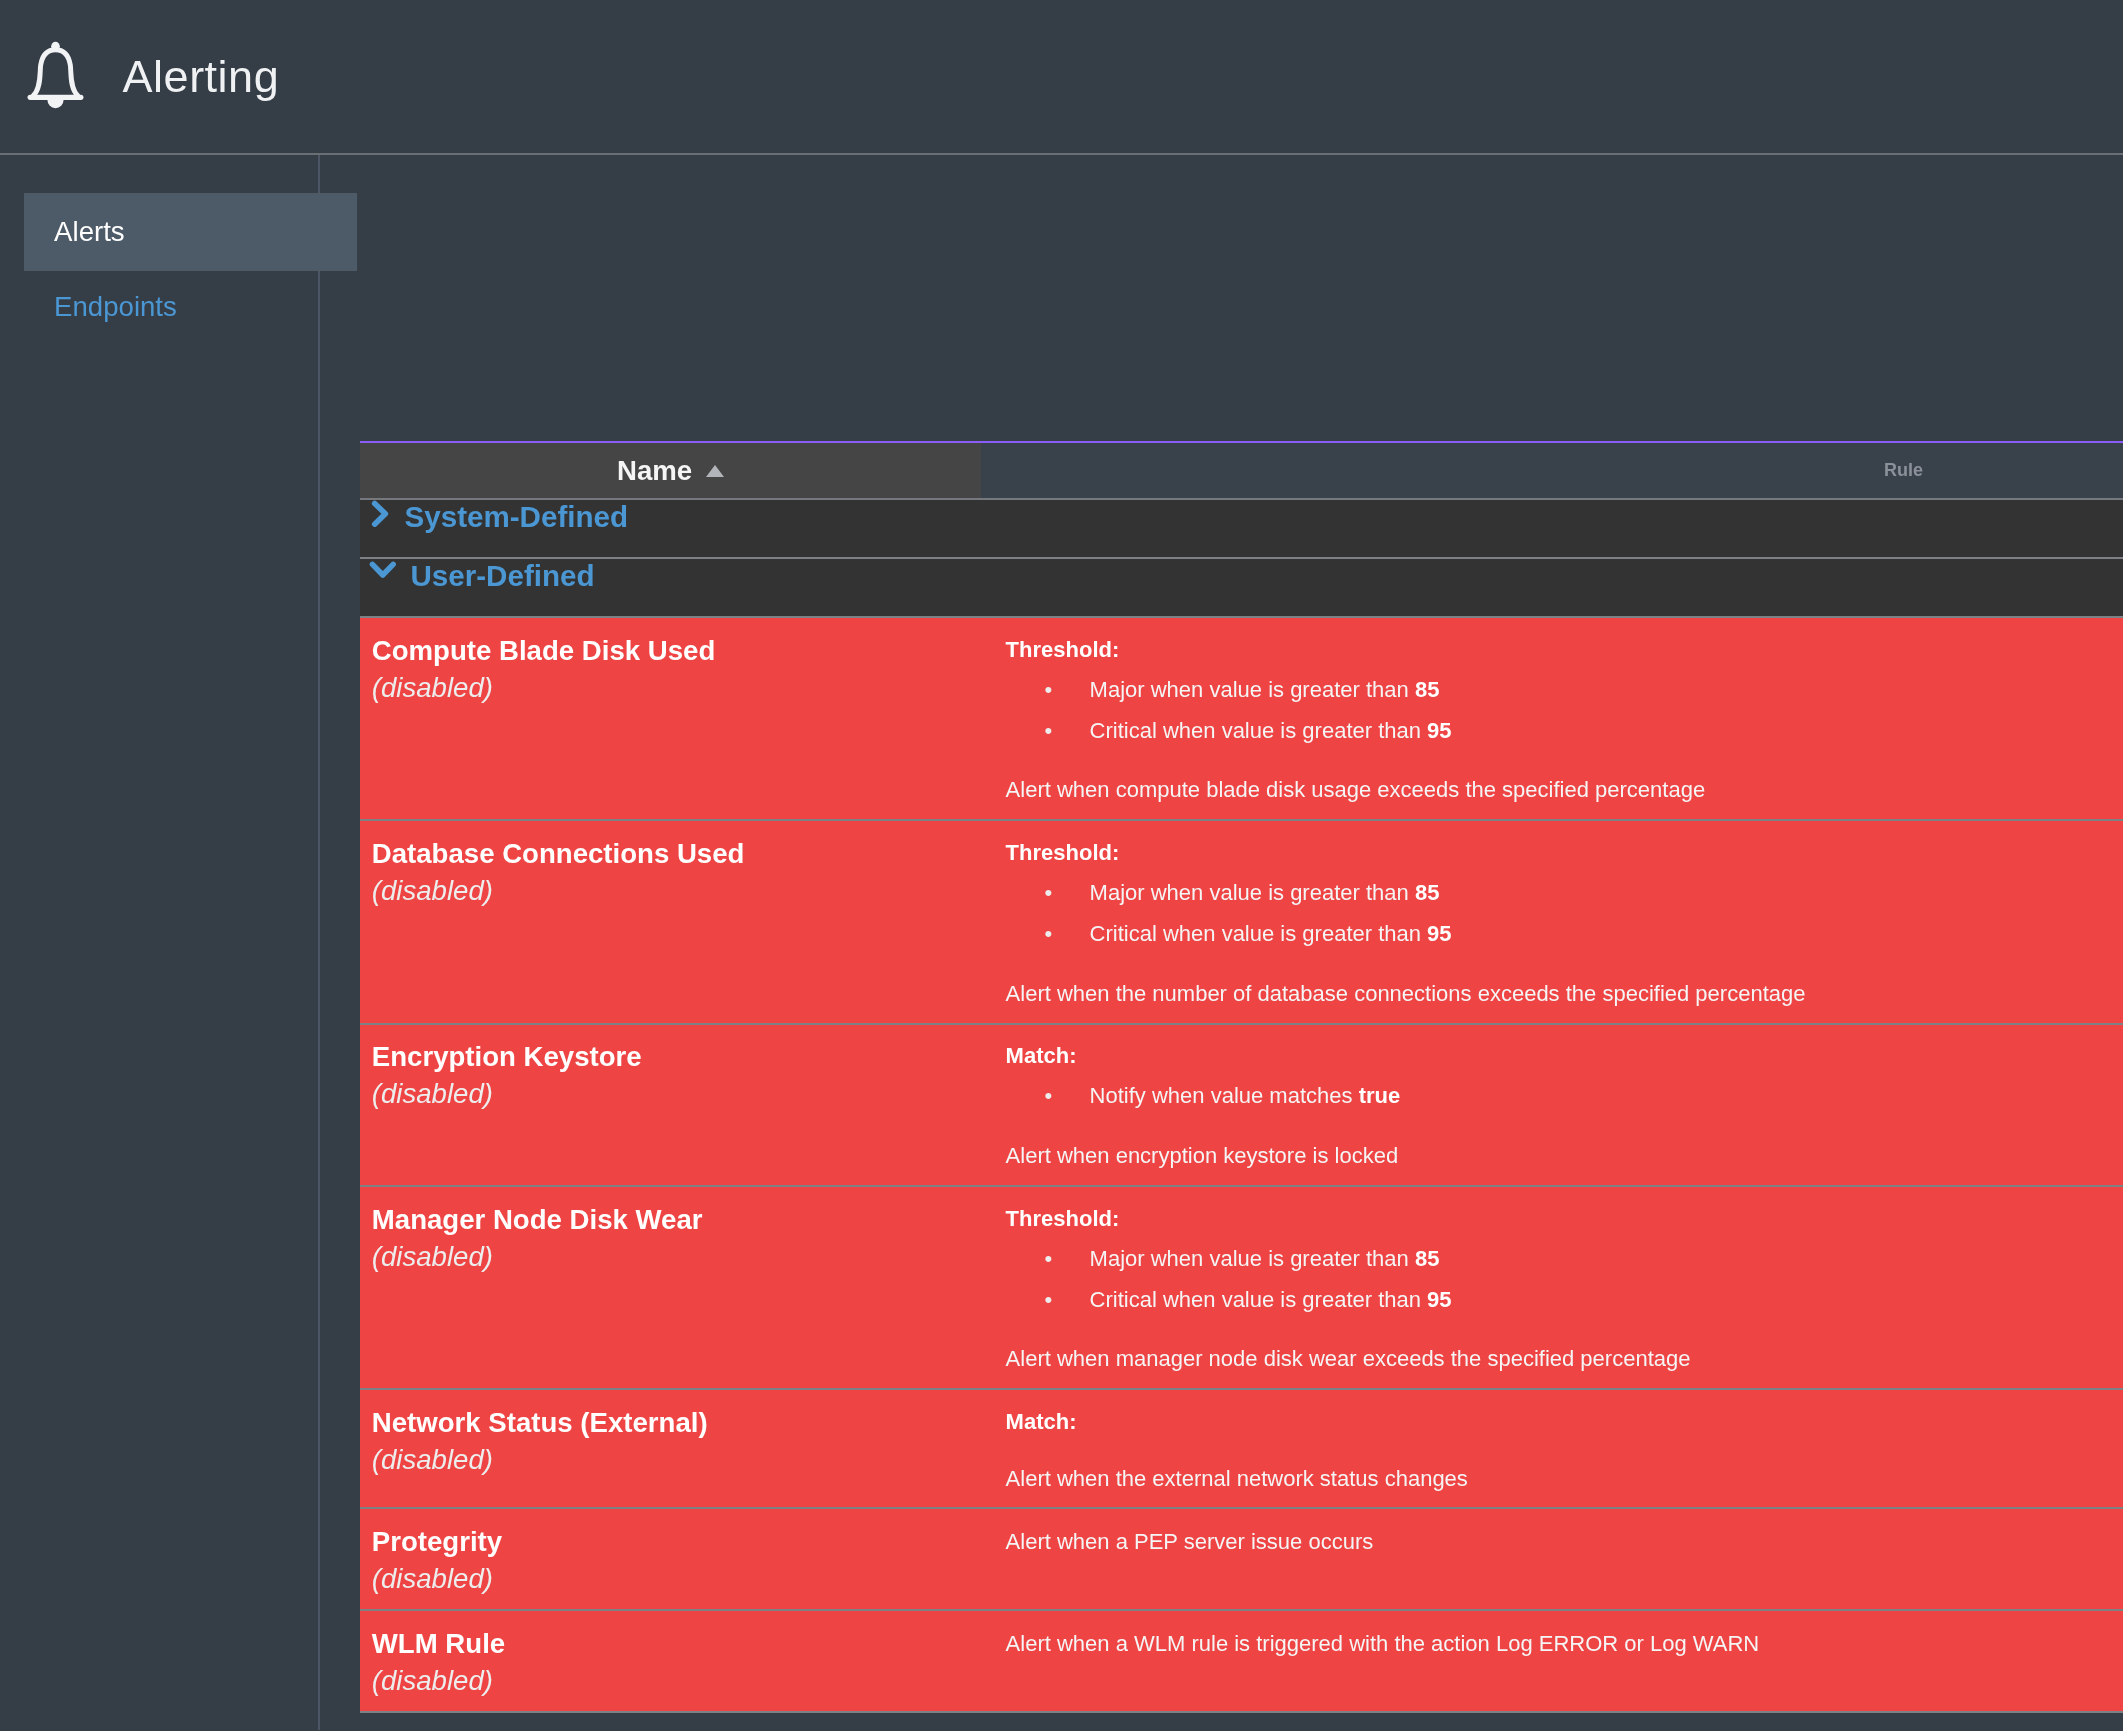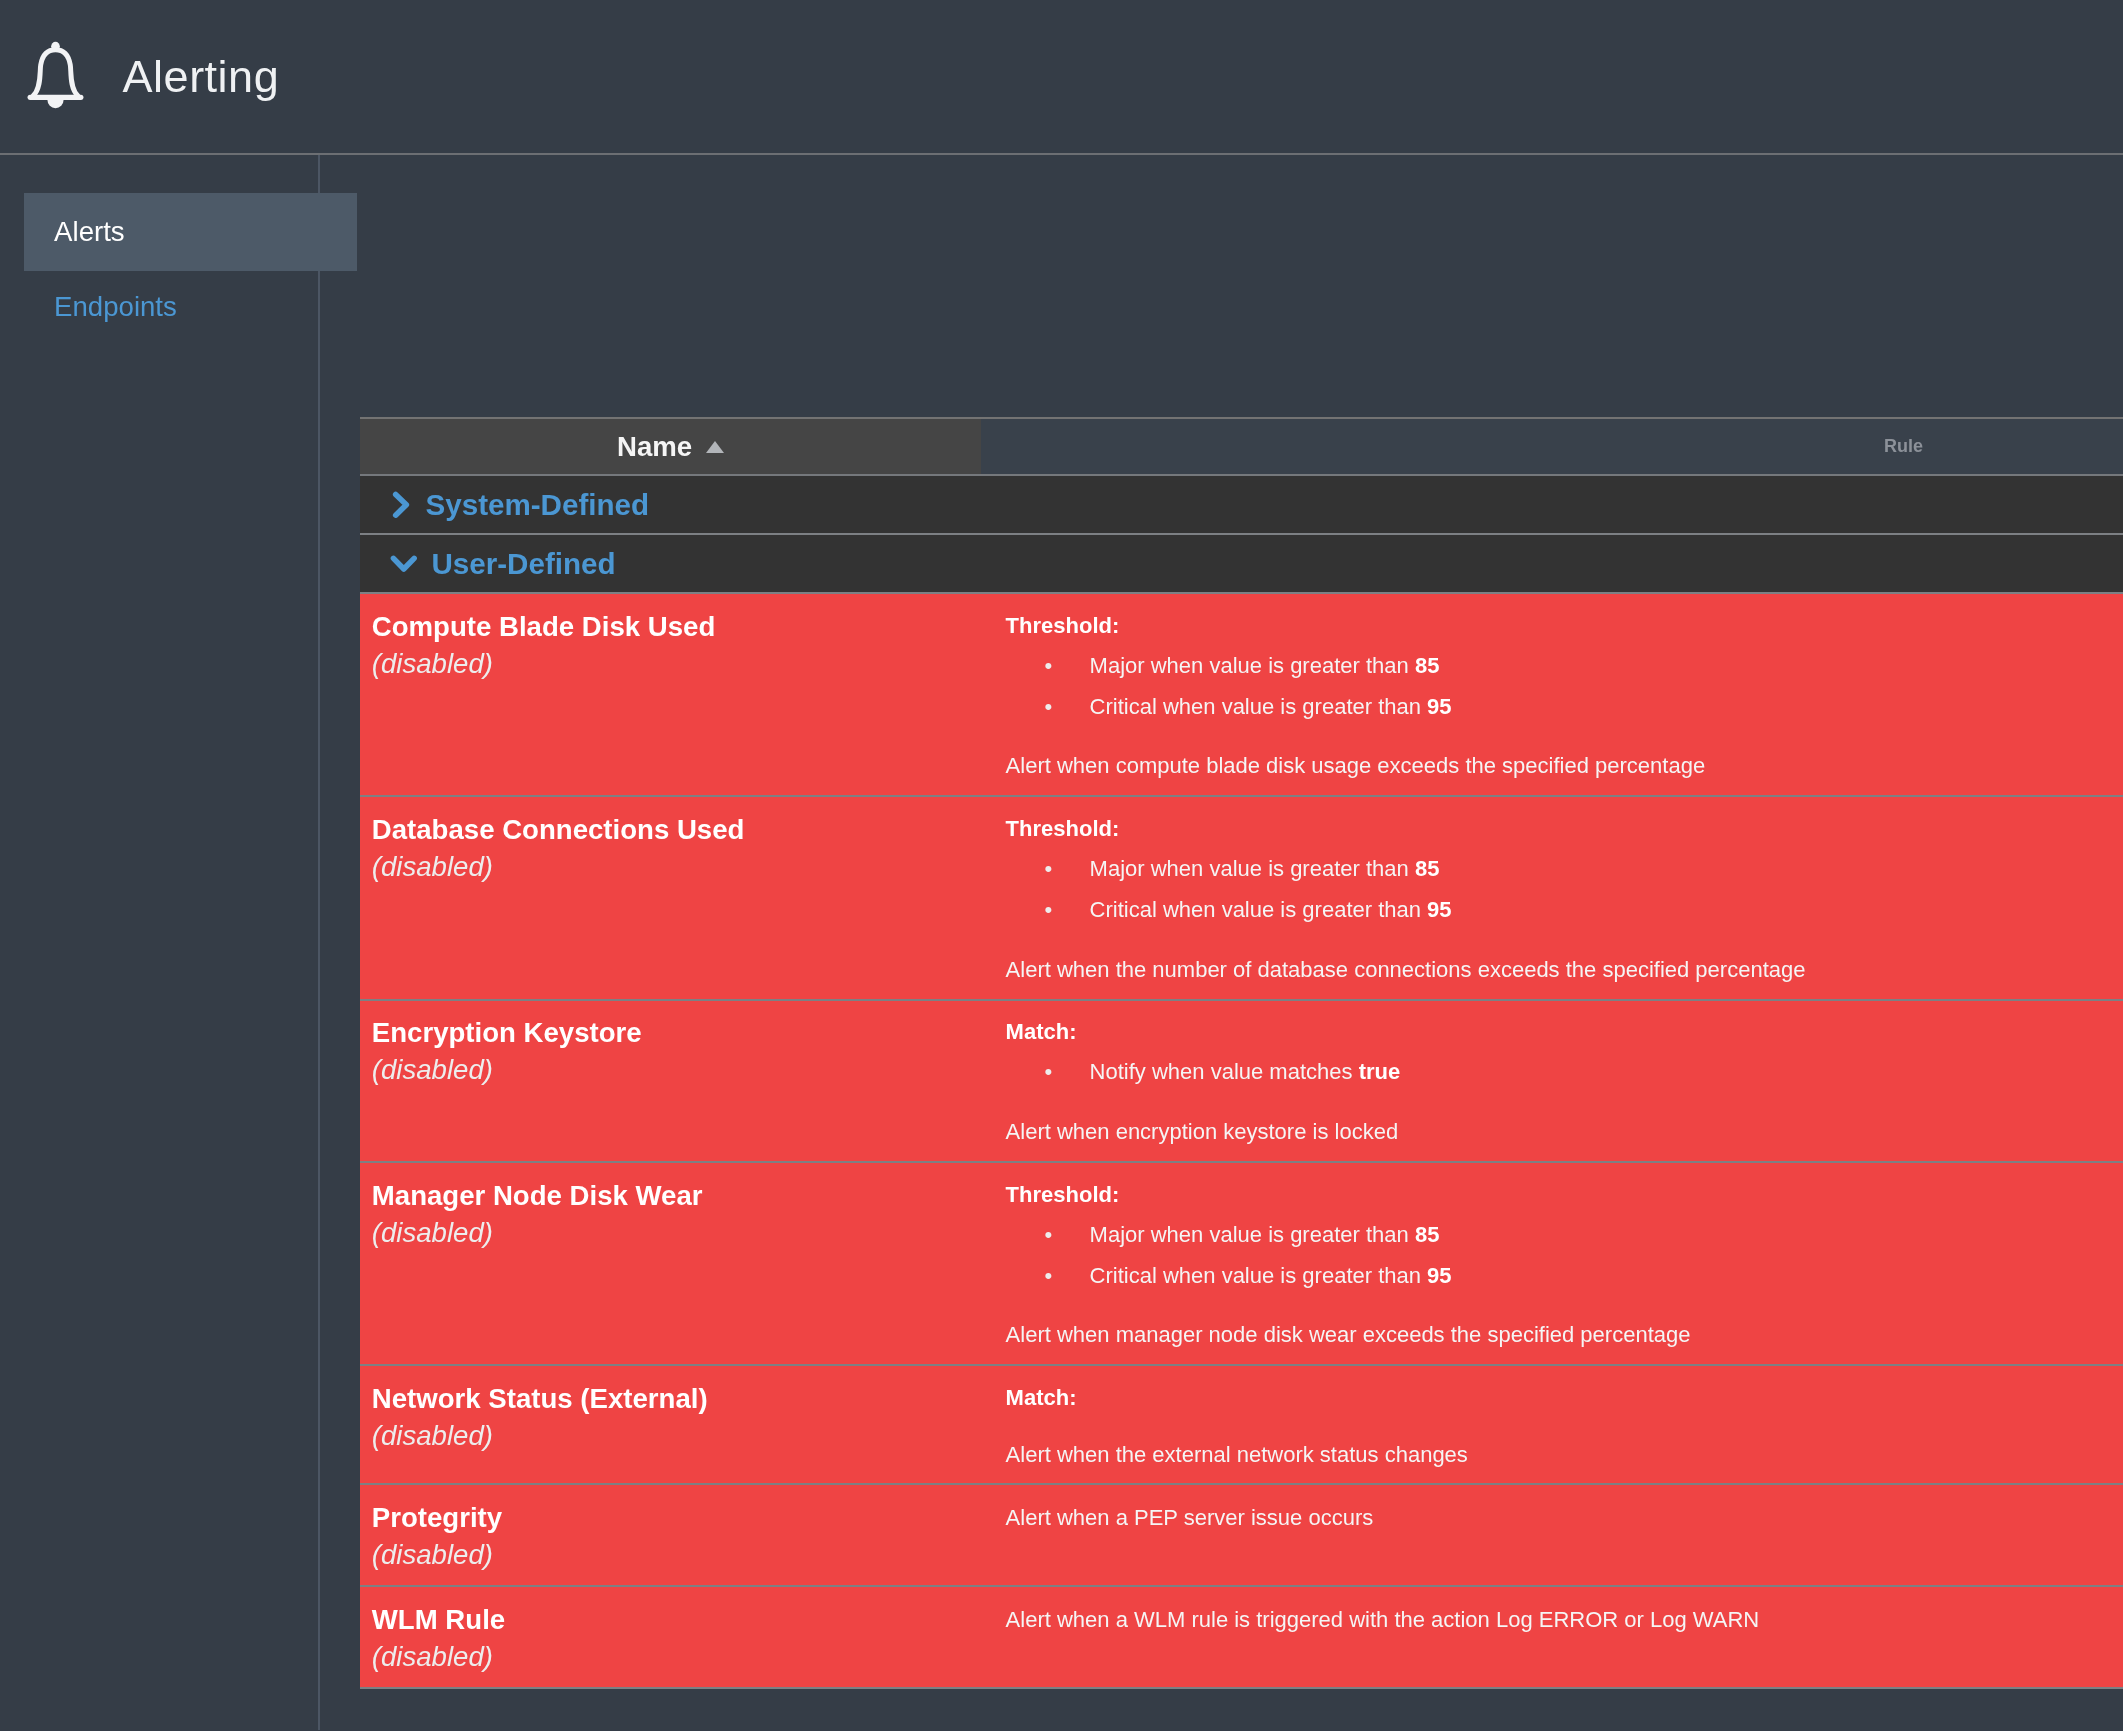--- a/index.html
+++ b/index.html
@@ -41,21 +41,21 @@
     padding-left:30.5px;
     font-size:27.6px;
     cursor:pointer;
   }
   .nav-item.active { background:#4D5A68; color:#FFFFFF; height:78px; }
   .nav-item.plain  { color:#4B97D3; height:71px; }
 
   .content { flex:1; padding:262px 0 0 40px; }
 
   
-  .alerts-table { border-top:2px solid #737373; }
+  .alerts-table { border-top:2px solid #8b5cf6;margin-top:24px; }
   .thead { display:flex; height:57px; border-bottom:2px solid #75787C; }
   .th-name {
     width:621px; flex:none;
     background:#454545;
     display:flex; align-items:center; justify-content:center;
     font-weight:bold; font-size:27.6px; color:#F5F5F5;
     cursor:pointer;
   }
   .sort-arrow {
     margin-left:13.8px;
@@ -70,22 +70,22 @@
     display:flex; align-items:center;
     padding-left:903px;
     font-weight:bold; font-size:18px; color:#8C9199;
     cursor:pointer;
   }
 
   .group-row {
     height:59px;
     background:#333333;
     border-bottom:2px solid #7D8084;
-    display:flex; align-items:center;
-    padding-left:30px;
+    display:flex; align-items:flex-start;
+    padding-left:9px;
     color:#4B97D3; font-weight:bold; font-size:29.6px;
     cursor:pointer;
   }
   .group-row .chev { display:flex; margin-right:13.8px; }
 
   .data-row {
     display:flex;
     background:#ef4444;
     border-bottom:2px solid #7D8084;
     padding:13.8px 0 11.8px;

